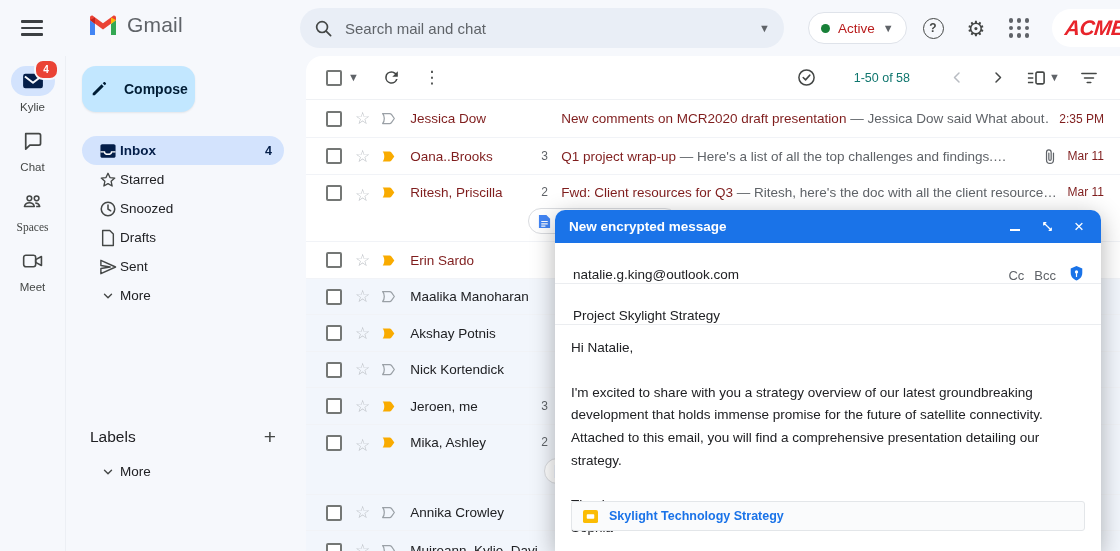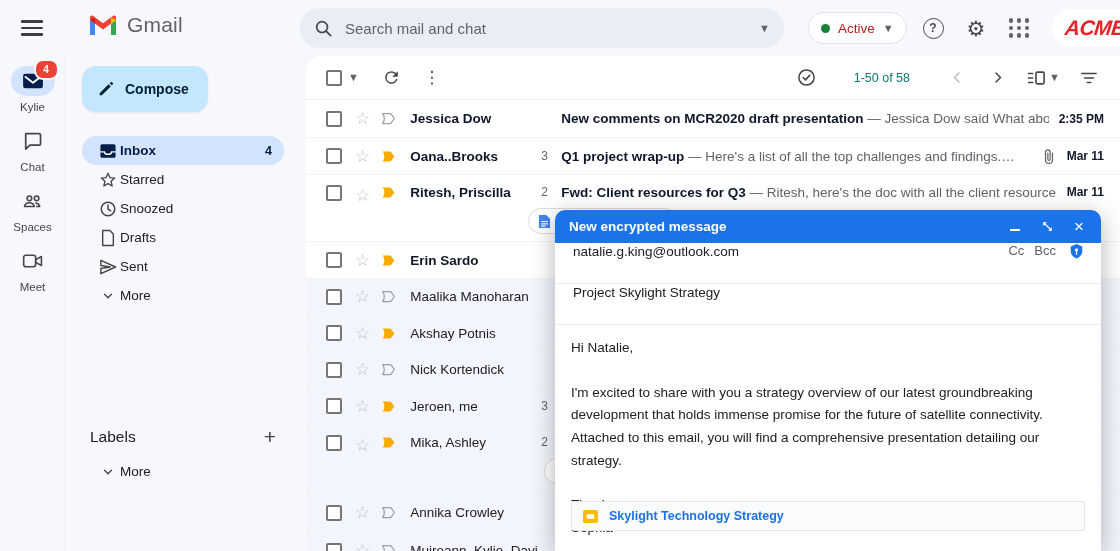--- a/index.html
+++ b/index.html
@@ -28,21 +28,21 @@
   .brand span{font-size:21px;font-weight:bold;font-style:italic;color:var(--brand-red,#e8242b);letter-spacing:-.5px;transform:skewX(-6deg)}
   
   .rail{position:absolute;left:0;top:56px;bottom:0;width:65px;border-right:1px solid #eceff4}
   .rail-item{position:absolute;left:0;width:65px;text-align:center;cursor:pointer}
   .rail-pill{position:relative;width:44px;height:30px;margin:0 auto;border-radius:15px;display:flex;align-items:center;justify-content:center}
   .rail-item.active .rail-pill{background:#d3e3fd}
   .rail-label{font-size:11.5px;color:#444746;margin-top:5px}
   .rail-badge{position:absolute;top:-7px;right:-4px;min-width:17px;height:17px;background:var(--badge-red,#ea4335);color:#fff;font-size:10px;font-weight:bold;border-radius:9px;display:flex;align-items:center;justify-content:center;padding:0 2px;border:2px solid #f6f8fc}
   
   .sidebar{position:absolute;left:65px;top:56px;bottom:0;width:241px}
-  .compose-btn{position:absolute;left:17px;top:10px;width:126px;height:46px;background:var(--compose-btn,#c2e7ff);border-radius:14px;display:flex;align-items:center;gap:10px;padding-left:15px;box-sizing:border-box;cursor:pointer;box-shadow:0 1px 2px rgba(0,0,0,.08)}
+  .compose-btn{position:absolute;left:17px;top:10px;width:113px;height:46px;background:var(--compose-btn,#c2e7ff);border-radius:14px;display:flex;align-items:center;gap:16px;padding-left:8px;box-sizing:border-box;cursor:pointer;box-shadow:0 1px 2px rgba(0,0,0,.08)}
   .compose-btn span{font-size:14px;font-weight:bold;color:#001d35}
   .nav{position:absolute;left:17px;top:80px;right:22px}
   .nav-item{height:29px;display:flex;align-items:center;gap:2px;padding:0 12px 0 16px;border-radius:15px;cursor:pointer;font-size:13.5px;color:#202124}
   .nav-item .nav-ic{width:20px;display:flex;justify-content:center;color:#444746}
   .nav-item.selected{background:var(--selected-pill,#d3e3fd);font-weight:bold;color:#041e49}
   .nav-count{margin-left:auto;font-size:12.5px;font-weight:bold;color:#041e49}
   .labels-row{display:flex;align-items:center;margin:26px 0 10px 0;padding-left:8px}
   .labels-title{font-size:15.5px;color:#202124}
   .labels-plus{margin-left:auto;margin-right:8px;font-size:21px;color:#444746;cursor:pointer;line-height:1}
   
@@ -54,37 +54,37 @@
   .dots{font-size:17px;color:#444746;letter-spacing:0}
   .tr{margin-left:auto;display:flex;align-items:center;gap:14px}
   .range{font-size:12.5px;color:#0f766e;margin:0 20px}
   .pg{color:#444746}.pg.dis{color:#b8bcc2}
   
   .row{position:relative;display:flex;align-items:center;padding:0 16px 0 20px;border-bottom:1px solid #f1f3f7;box-sizing:border-box;background:#fff;cursor:pointer}
   .row.read{background:var(--read-bg,#f2f6fc)}
   .row .star{font-size:17px;color:#bdc1c6;margin-left:13px}
   .row .mk{margin-left:10px;display:flex}
   .row .sender{width:128px;margin-left:13px;font-size:13.5px;white-space:nowrap;overflow:hidden}
-  .row.unread .sender,.row.unread .subj,.row.unread .time{font-weight:bold;color:#0f172a}
+  .row.unread .sender,.row.unread .subj,.row.unread .time{font-weight:normal;color:#7f1d1d}
   .row .cnt{font-size:12px;color:#5f6368;margin-left:3px;width:14px}
   .row .subjwrap{flex:1;margin-left:6px;font-size:13.5px;white-space:nowrap;overflow:hidden}
   .row .snip{color:#5f6368}
   .row .time{font-size:12px;color:#202124;margin-left:10px;white-space:nowrap}
   .row.tall{align-items:flex-start;padding-top:10px}
   .rowchip{position:absolute;height:26px;width:150px;border:1px solid #dadce0;background:#fff;border-radius:13px;display:flex;align-items:center;gap:6px;padding:0 9px;box-sizing:border-box}
   .rowchip span{font-size:11.5px;color:#3c4043}
   
   .compose{position:absolute;left:555px;top:210px;width:546px;height:341px;background:#fff;border-radius:10px 10px 0 0;box-shadow:0 6px 24px rgba(0,0,0,.3);z-index:20}
   .c-head{height:33px;background:var(--accent,#1a73e8);border-radius:10px 10px 0 0;display:flex;align-items:center;padding:0 14px;box-sizing:border-box}
   .c-title{color:#fff;font-size:13.5px;font-weight:bold}
   .c-ctrls{margin-left:auto;display:flex;align-items:center;gap:16px}
   .c-ctrl{color:#fff;cursor:pointer;display:flex;align-items:center;justify-content:center;width:16px;height:16px}
   .c-min{width:10px;height:2px;background:#fff;margin-top:6px}
   .c-x{font-size:17px;line-height:1}
-  .c-row{display:flex;align-items:flex-start;height:41px;padding:0 16px;border-bottom:1px solid #ebedf0;box-sizing:border-box}
+  .c-row{display:flex;align-items:flex-end;height:41px;padding:0 16px;border-bottom:1px solid #ebedf0;box-sizing:border-box}
   .c-row input{border:none;outline:none;flex:1;font-size:13.5px;color:#202124;background:transparent;font-family:inherit}
   .ccbcc{font-size:13px;color:#5f6368;display:flex;gap:10px;margin-right:12px}
   .ccbcc span{cursor:pointer}
   .c-body{padding:12px 16px 0 16px;font-size:13.5px;color:#202124;line-height:1.68}
   .c-body .para{margin:22px 0}
   .attach-box{position:absolute;left:16px;right:16px;top:291px;height:30px;border:1px solid #e3e6e9;background:#fafbfc;border-radius:3px;display:flex;align-items:center;gap:10px;padding:0 10px;box-sizing:border-box;cursor:pointer}
   .attach-name{font-size:12.5px;font-weight:bold;color:var(--accent,#1a73e8)}
 </style>
 </head>
 <body>
@@ -165,21 +165,21 @@
       <div class="rail-item" style="top: 70px;">
         <div class="rail-pill">
           <span>
             <svg width="20" height="20" viewBox="0 0 22 22">
               <path d="M3 3h14.5c1 0 1.8.8 1.8 1.8v9c0 1-.8 1.8-1.8 1.8H7.5L3 20z" fill="none" stroke="#444746" stroke-width="1.9" stroke-linejoin="round"></path>
             </svg>
           </span>
         </div>
         <div class="rail-label">Chat</div>
       </div>
-      <div class="rail-item" style="top: 130px;">
+      <div class="rail-item" style="top: 130px; font-family: Liberation Serif, serif;">
         <div class="rail-pill">
           <span>
             <svg width="22" height="18" viewBox="0 0 24 20">
               <circle cx="8" cy="7" r="2.6" fill="none" stroke="#444746" stroke-width="1.7"></circle>
               <circle cx="16" cy="7" r="2.6" fill="none" stroke="#444746" stroke-width="1.7"></circle>
               <path d="M2.5 16c.8-2.8 3-4 5.5-4s4.7 1.2 5.5 4z" fill="none" stroke="#444746" stroke-width="1.7" stroke-linejoin="round"></path>
               <path d="M14.5 12.3c2.3.1 4.3 1.3 5 3.7h-4" fill="none" stroke="#444746" stroke-width="1.7" stroke-linejoin="round"></path>
             </svg>
           </span>
         </div>

